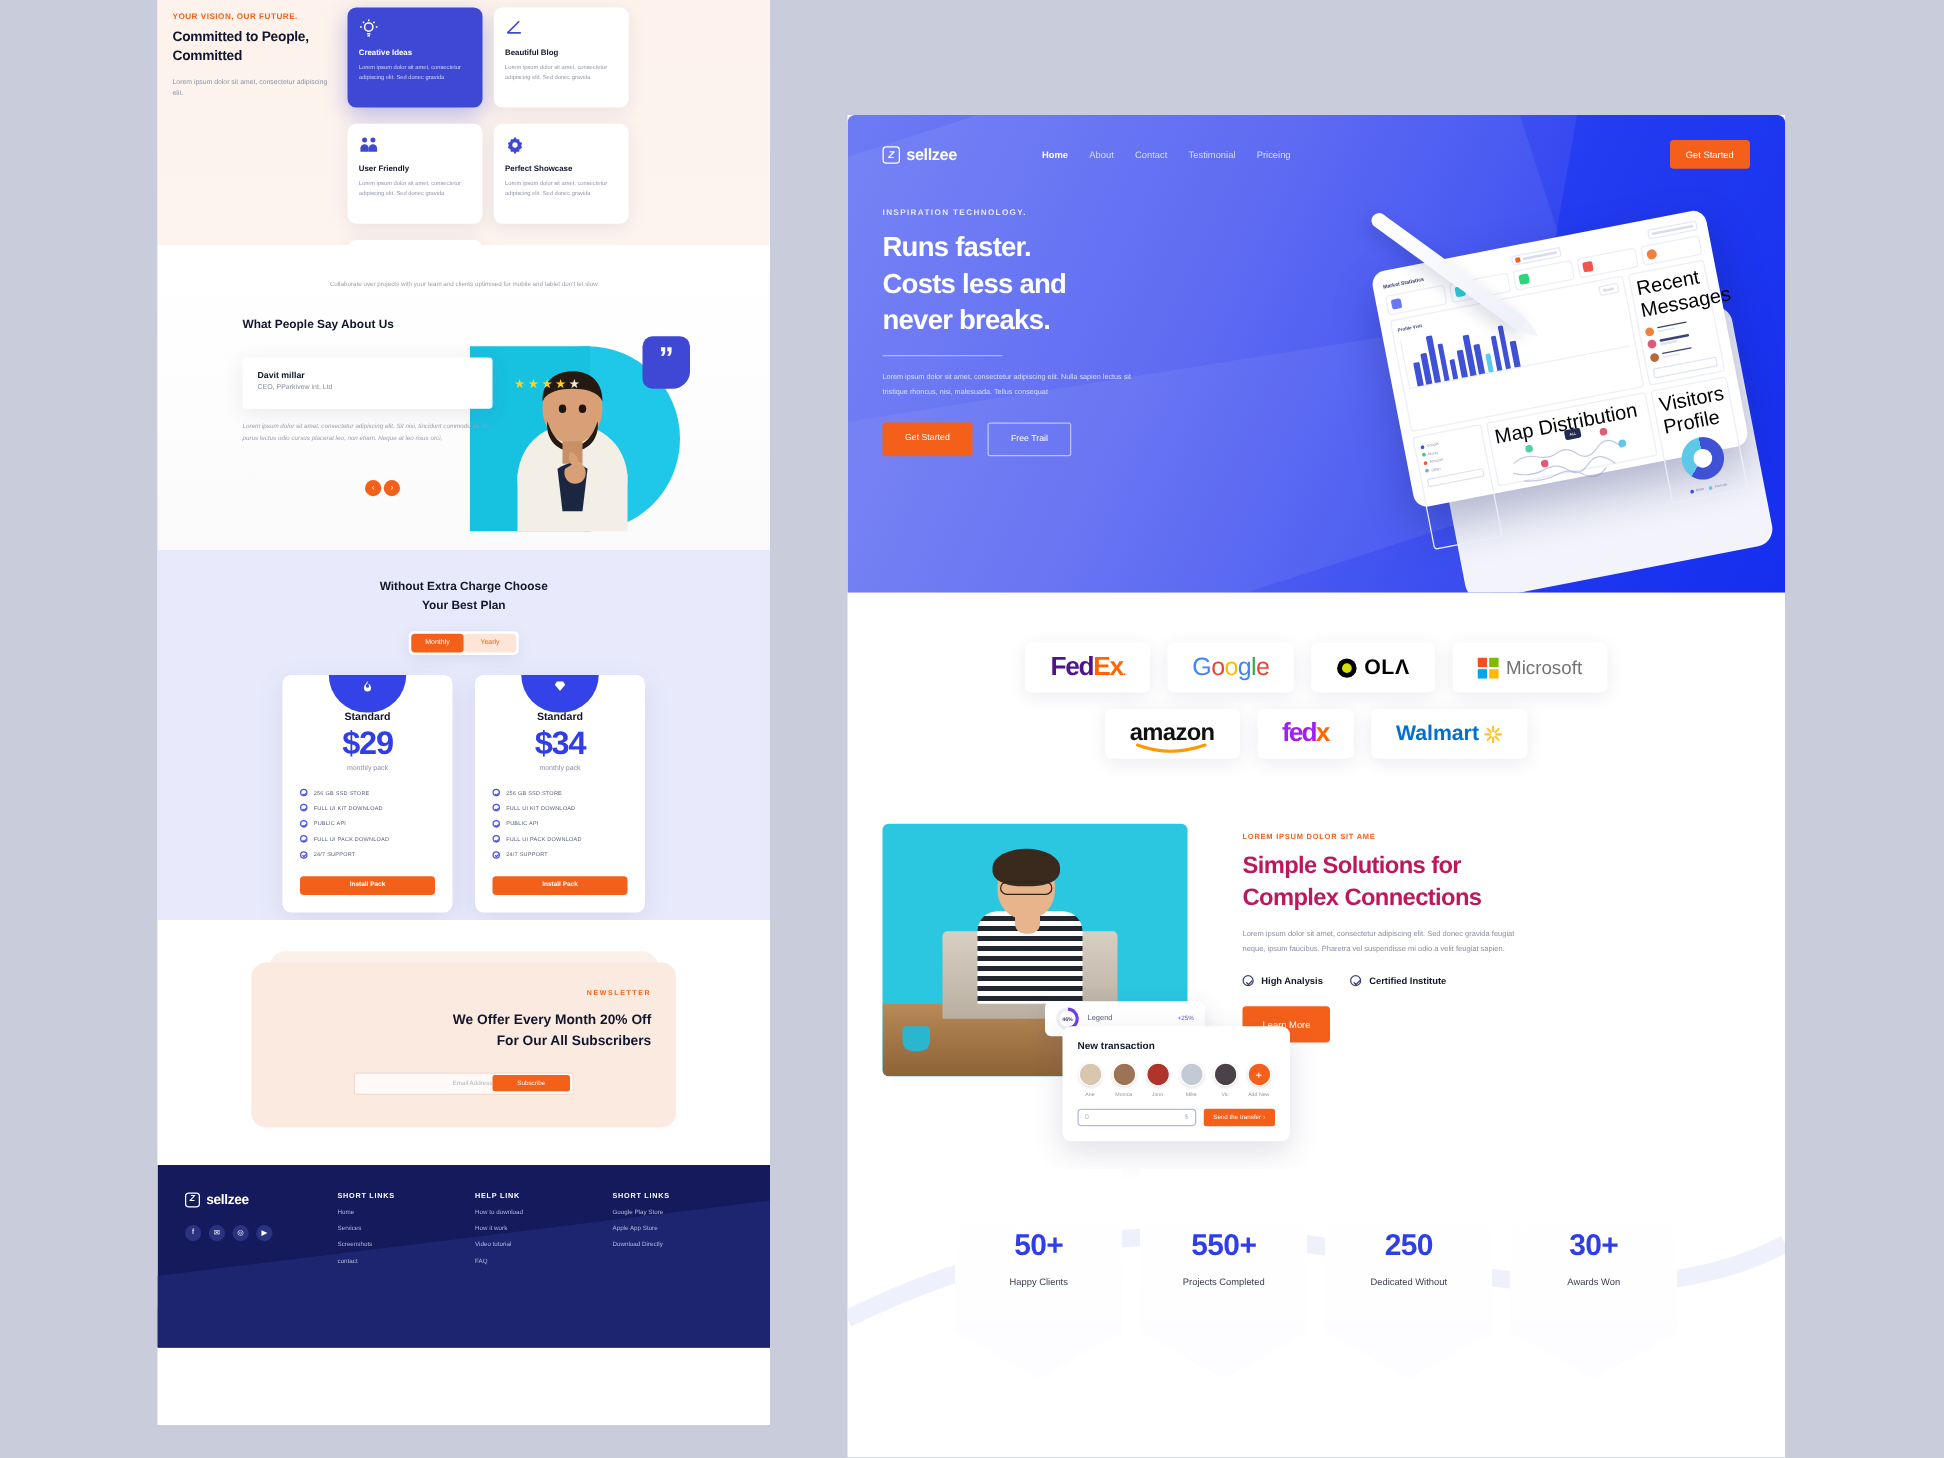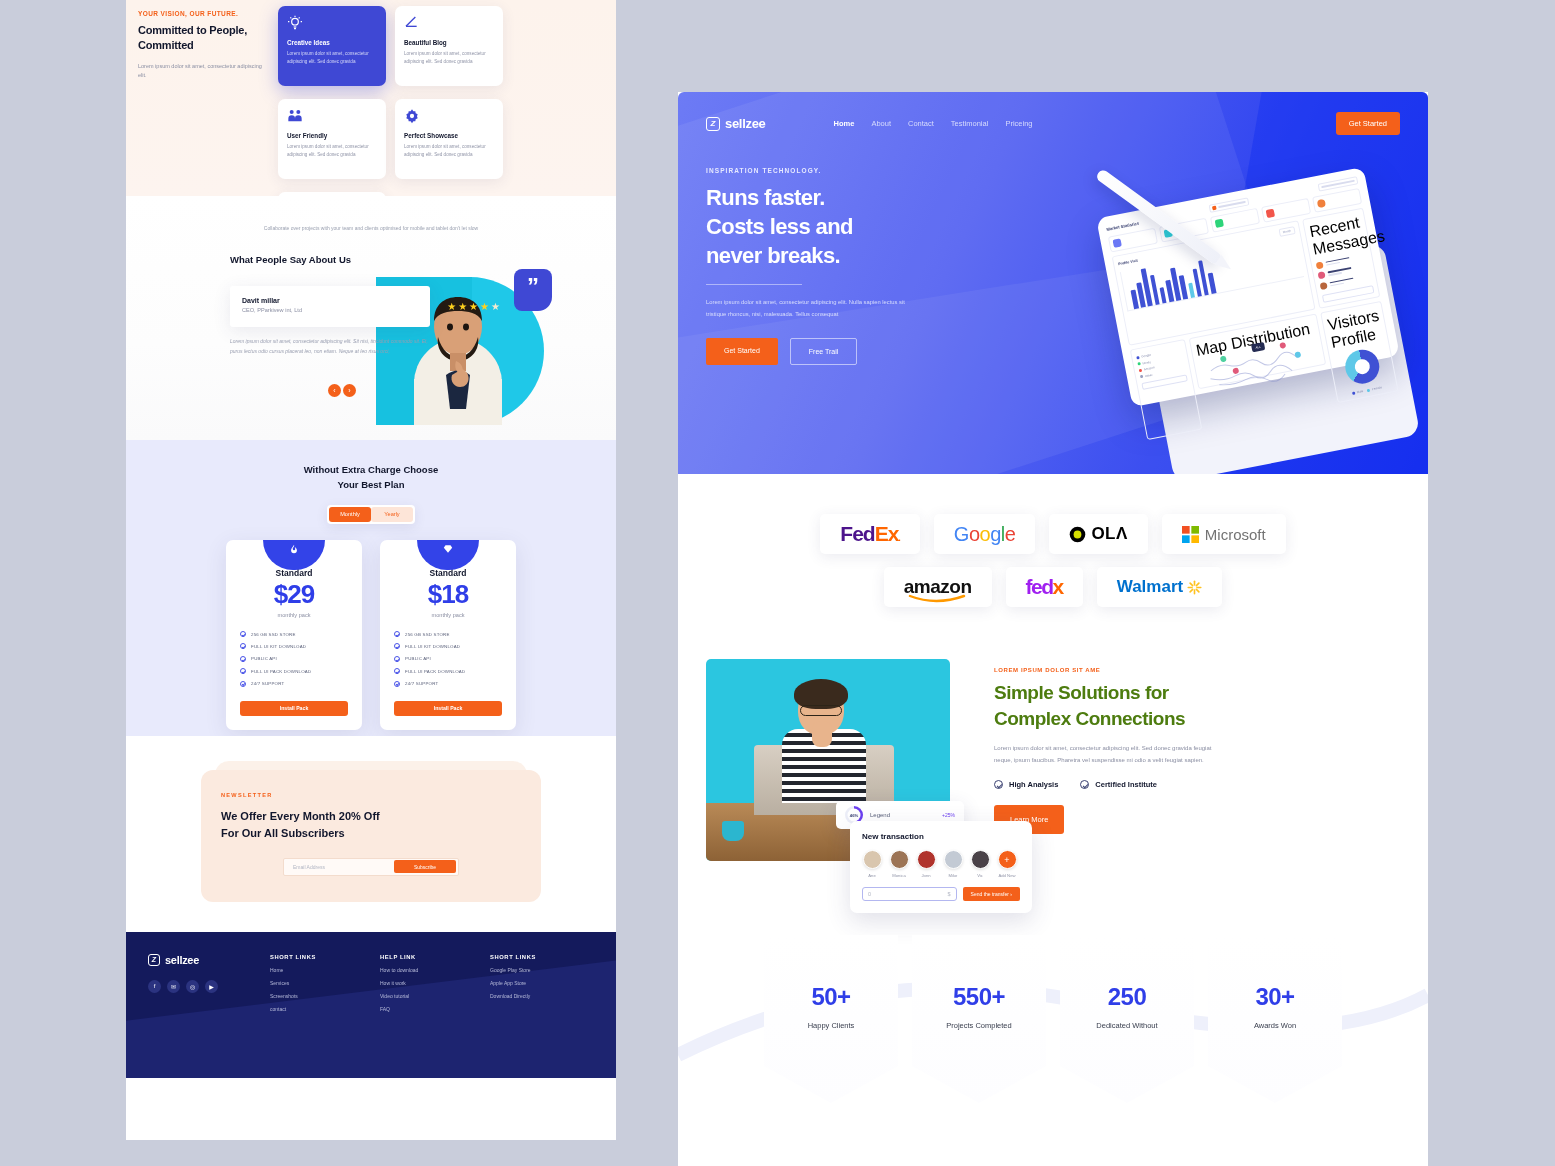--- a/index.html
+++ b/index.html
@@ -27,21 +27,21 @@
   .fcard .ficon { height:22px; display:flex; align-items:flex-start; }
   .fcard h4 { font-size:6.3px; color:#11162c; margin-top:2px; }
   .fcard p { font-size:4.6px; color:#9195a8; line-height:1.75; margin-top:4px; }
   .fcard.active h4 { color:#fff; }
   .fcard.active p { color:#d4d7f7; }
   .row2 { margin-top:4px; }
 
   .sec-review { background:linear-gradient(180deg,#ffffff 0%,#fdfdfd 60%,#fafafb 100%); padding:22px 0 26px 0; position:relative; }
   .rev-title { text-align:center; font-size:15px; color:#11162c; letter-spacing:-.3px; }
   .rev-sub { text-align:center; font-size:5px; color:#9aa0b0; line-height:1.9; margin-top:6px; }
-  .rev-body { position:relative; margin-top:20px; height:160px;margin-left:36px; }
+  .rev-body { position:relative; margin-top:20px; height:160px; }
   .rev-h3 { position:absolute; left:68px; top:0; font-size:9.5px; color:#11162c; }
   .rev-photo { position:absolute; right:72px; top:23px; width:168px; height:148px; }
   .rev-photo .cyan-circle { position:absolute; right:0; top:0; width:148px; height:148px; border-radius:50%; background:#1fc8e8; }
   .rev-photo .cyan-sq { position:absolute; left:0; top:0; width:96px; height:148px; background:#17c1e0; }
   .rev-photo .person { position:absolute; left:22px; top:10px; width:120px; height:138px; }
   .quote-badge { position:absolute; right:-8px; top:-8px; width:38px; height:42px; background:#3f48d4; border-radius:8px 8px 14px 8px; color:#fff; font-size:24px; font-weight:bold; display:flex; align-items:center; justify-content:center; line-height:0; padding-bottom:6px; }
   .rev-card { position:absolute; left:68px; top:32px; width:200px; background:#fff; box-shadow:0 4px 18px rgba(60,60,110,.10); border-radius:3px; padding:11px 12px 0 12px; }
   .rev-name { font-size:7px; color:#11162c; font-weight:bold; }
   .rev-role { font-size:5.6px; color:#8b8fa3; margin-top:3px; }
   .rev-stars { position:absolute; right:-72px; top:15px; font-size:10px; letter-spacing:2px; color:#ffd21e; white-space:nowrap; }
@@ -64,21 +64,21 @@
   .plan .per { text-align:center; font-size:5.6px; color:#8b8fa3; margin-top:2px; }
   .plan ul { list-style:none; margin-top:10px; }
   .plan li { display:flex; align-items:center; gap:5px; font-size:4.4px; color:#5a607a; letter-spacing:.2px; padding:3.2px 0; }
   .chk { width:6px; height:6px; border-radius:50%; border:.8px solid #4a54e8; display:inline-block; flex:none; position:relative; }
   .chk:after { content:""; position:absolute; left:1.4px; top:1.9px; width:2.4px; height:1.2px; border-left:.7px solid #4a54e8; border-bottom:.7px solid #4a54e8; transform:rotate(-45deg); }
   .plan .btn { margin-top:11px; height:15px; background:#f4601a; border-radius:3px; color:#fff; font-size:5.2px; display:flex; align-items:center; justify-content:center; font-weight:bold; }
 
   .sec-news { background:#fff; padding:34px 0 30px 0; position:relative; }
   .news-stack { position:relative; width:340px; margin:0 auto; }
   .news-back { position:absolute; left:14px; right:14px; top:-9px; height:30px; background:#fbece2; border-radius:14px; opacity:.75; }
-  .news-card { position:relative; background:#fbeadf; border-radius:12px; padding:22px 20px 26px 20px; text-align:left; }
+  .news-card { position:relative; background:#fbeadf; border-radius:12px; padding:22px 20px 26px 20px; text-align:right; }
   .news-kicker { font-size:5.6px; color:#f4601a; font-weight:bold; letter-spacing:1.3px; }
   .news-card h3 { font-size:11px; color:#11162c; margin-top:10px; line-height:1.55; }
   .news-form { margin:16px auto 0 auto; width:176px; height:18px; background:#fffaf7; border:.8px solid #f3dccd; border-radius:2px; display:flex; align-items:center; padding:2px; }
   .news-input { flex:1; font-size:5px; color:#b2b6c4; padding-left:7px; }
   .news-btn { width:62px; height:13px; background:#f4601a; color:#fff; font-size:5px; display:flex; align-items:center; justify-content:center; border-radius:2px; }
 
   .sec-footer { background:#141a5c; height:146px; position:relative; overflow:hidden; padding:22px 0 0 0; }
   .foot-wave1 { position:absolute; left:-40px; bottom:-40px; width:620px; height:130px; background:#1d2470; transform:rotate(-7deg); }
   .foot-wave2 { position:absolute; left:-60px; bottom:-62px; width:620px; height:120px; background:#2a2f8e; transform:rotate(-6deg); opacity:.8; }
   .foot-inner { position:relative; display:flex; padding:0 22px; gap:26px; }
@@ -193,21 +193,21 @@
   .av-item { text-align:center; width:20px; }
   .av-c { width:19px; height:19px; border-radius:50%; background:#cbb8a6; margin:0 auto; border:1px solid #fff; box-shadow:0 1px 3px rgba(0,0,0,.13); }
   .av-c.add { background:#f4601a; color:#fff; font-size:9px; display:flex; align-items:center; justify-content:center; line-height:0; }
   .av-n { font-size:4.2px; color:#9195a8; margin-top:4px; }
   .trans-form { display:flex; gap:6px; margin-top:9px; align-items:center; }
   .trans-input { flex:1; height:14px; border:.8px solid #b3b7f0; border-radius:3px; display:flex; align-items:center; padding:0 5px; font-size:5.5px; color:#b2b6c4; }
   .trans-input .cur { margin-left:auto; color:#b2b6c4; }
   .trans-btn { background:#f4601a; color:#fff; font-size:5px; height:14px; padding:0 8px; border-radius:2px; display:flex; align-items:center; }
   .ss-right { flex:1; padding-top:8px; }
   .ss-kicker { color:#f4601a; font-size:6px; font-weight:bold; letter-spacing:.6px; }
-  .ss-right h2 { font-size:19px; color:#4d7c0f; line-height:1.35; margin-top:7px; letter-spacing:-.5px; }
+  .ss-right h2 { font-size:19px; color:#be185d; line-height:1.35; margin-top:7px; letter-spacing:-.5px; }
   .ss-right p { font-size:6px; color:#8b8fa3; line-height:2; margin-top:11px; width:232px; }
   .ss-feats { display:flex; gap:22px; margin-top:14px; }
   .ss-feat { display:flex; align-items:center; gap:6px; font-size:7.5px; color:#11162c; font-weight:bold; }
   .chk2 { width:9px; height:9px; border-radius:50%; border:1.1px solid #3b4272; position:relative; flex:none; }
   .chk2:after { content:""; position:absolute; left:2px; top:3px; width:4px; height:2px; border-left:1px solid #3b4272; border-bottom:1px solid #3b4272; transform:rotate(-45deg); }
   .ss-btn { margin-top:16px; display:inline-flex; background:#f4601a; color:#fff; font-size:7.5px; padding:10px 16px; border-radius:3px; }
 
   
   .stats { display:flex; justify-content:center; gap:14px; margin-top:56px; position:relative; }
   .stat { width:134px; height:168px; background:linear-gradient(180deg,#ffffff 0%,#fdfdff 100%);
@@ -373,21 +373,21 @@
         </ul>
         <div class="btn">Install Pack</div>
       </div>
       <div class="plan">
         <div class="ribbon">
           <svg width="10" height="10" viewBox="0 0 24 24" fill="#ffffff">
               <path d="M6 3h12l4 6-10 12L2 9z"></path>
             </svg>
         </div>
         <h4>Standard</h4>
-        <div class="price">$18</div>
+        <div class="price">$34</div>
         <div class="per">monthly pack</div>
         <ul>
           <li>
               <i class="chk"></i>
               <span>256 GB SSD STORE</span>
             </li>
           <li>
               <i class="chk"></i>
               <span>FULL UI KIT DOWNLOAD</span>
             </li>

